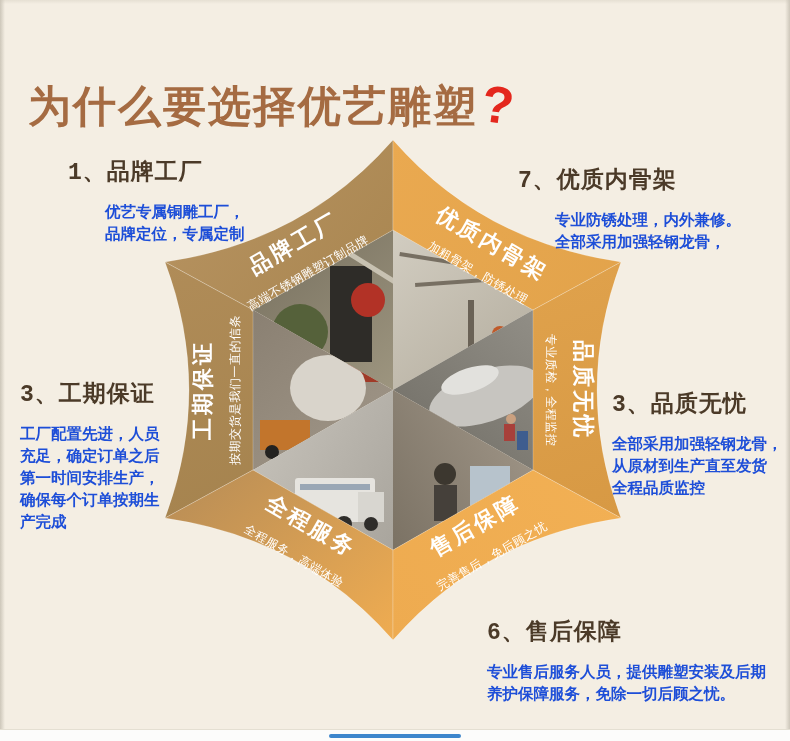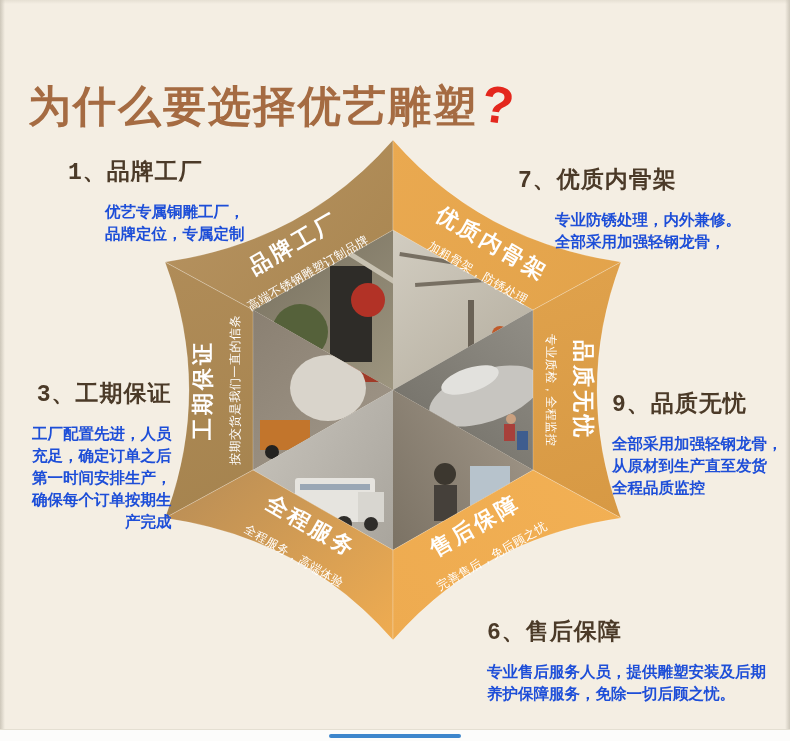--- a/index.html
+++ b/index.html
@@ -39,21 +39,21 @@
     white-space:nowrap;
     font-family:Liberation Mono, monospace;
   }
   .f-desc{
     margin-top:14px;font-size:15.5px;line-height:1.42;color:#1d4ed8;
     font-weight:600;white-space:nowrap;
   }
   .f-desc.indent{margin-left:37px;}
   .f1{left:68px;top:156px;}
   .f2{left:518px;top:164px;}
-  .f3{left:32px;top:378px;text-align:right;}
+  .f3{left:20px;top:378px;}
   .f4{left:612px;top:388px;}
   .f5{left:60px;top:620px;}
   .f6{left:487px;top:616px;}
 
   .bottom-strip{
     position:absolute;left:0;right:0;bottom:0;height:11px;background:#fcfcfb;
     border-top:1px solid #e4dfd2;z-index:6;
   }
   .scroll-indicator{
     position:absolute;left:329px;bottom:3px;width:132px;height:4px;
@@ -255,21 +255,21 @@
     <div class="f-desc">
       <div>工厂配置先进，人员</div>
       <div>充足，确定订单之后</div>
       <div>第一时间安排生产，</div>
       <div>确保每个订单按期生</div>
       <div>产完成</div>
     </div>
   </div>
 
   <div class="feature f4">
-    <div class="f-head">9、品质无忧</div>
+    <div class="f-head">3、品质无忧</div>
     <div class="f-desc">
       <div>全部采用加强轻钢龙骨，</div>
       <div>从原材到生产直至发货</div>
       <div>全程品质监控</div>
     </div>
   </div>
 
 
   <div class="feature f6">
     <div class="f-head">6、售后保障</div>

